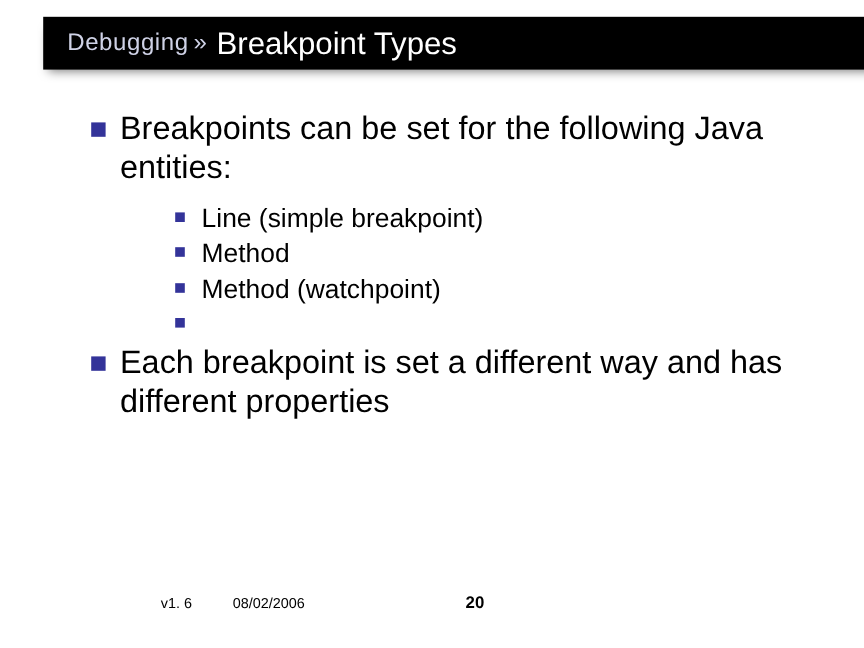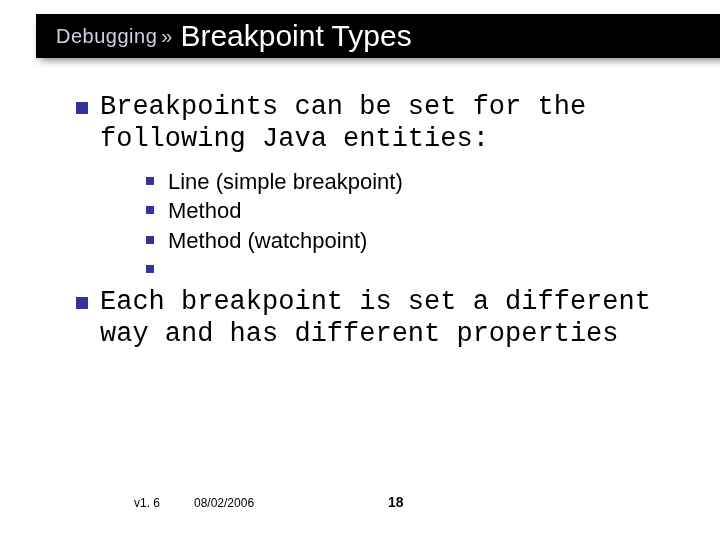--- a/index.html
+++ b/index.html
@@ -15,30 +15,30 @@
     box-shadow: 0 6px 8px -4px rgba(0,0,0,0.5);
   }
   .titlebar .breadcrumb {
     color: #cfd2e6;
     font-size: 20px;
     letter-spacing: 0.5px;
   }
   .titlebar .sep { color: #cfd2e6; font-size: 20px; margin: 0 8px 0 4px; }
   .titlebar .title {
     color: #fff;
-    font-size: 30px;
+    font-size: 26px;
     font-weight: 400;
   }
   .content {
     position: absolute;
     top: 78px; left: 0;
     width: 720px;
     padding: 0 52px 0 40px;
   }
-  .l1 { margin-top: 14px; display: flex; font-family: Liberation Mono, monospace; }
+  .l1 { margin-top: 14px; display: flex; }
   .l1 .bullet {
     width: 14px; flex: 0 0 14px; margin-top: 10px; margin-right: 10px;
   }
   .l1 .bullet .sq { width: 12px; height: 12px; background: #333399; }
   .l1 .text { font-size: 27px; line-height: 1.18; }
   .subs { margin: 12px 0 10px 70px; text-align: center; }
   .l2 { display: flex; margin-bottom: 2px; }
   .l2 .bullet {
     width: 12px; flex: 0 0 12px; margin-top: 9px; margin-right: 10px;
   }
@@ -106,16 +106,16 @@
           <div class="sq"></div>
         </div>
       <div class="text">Each breakpoint is set a different way and has different properties</div>
     </div>
 
   </div>
 
   <div class="footer">
     <span class="version">v1. 6</span>
     <span class="date">08/02/2006</span>
-    <span class="page">18</span>
+    <span class="page">20</span>
   </div>
 
 </div>
 
 </body></html>

